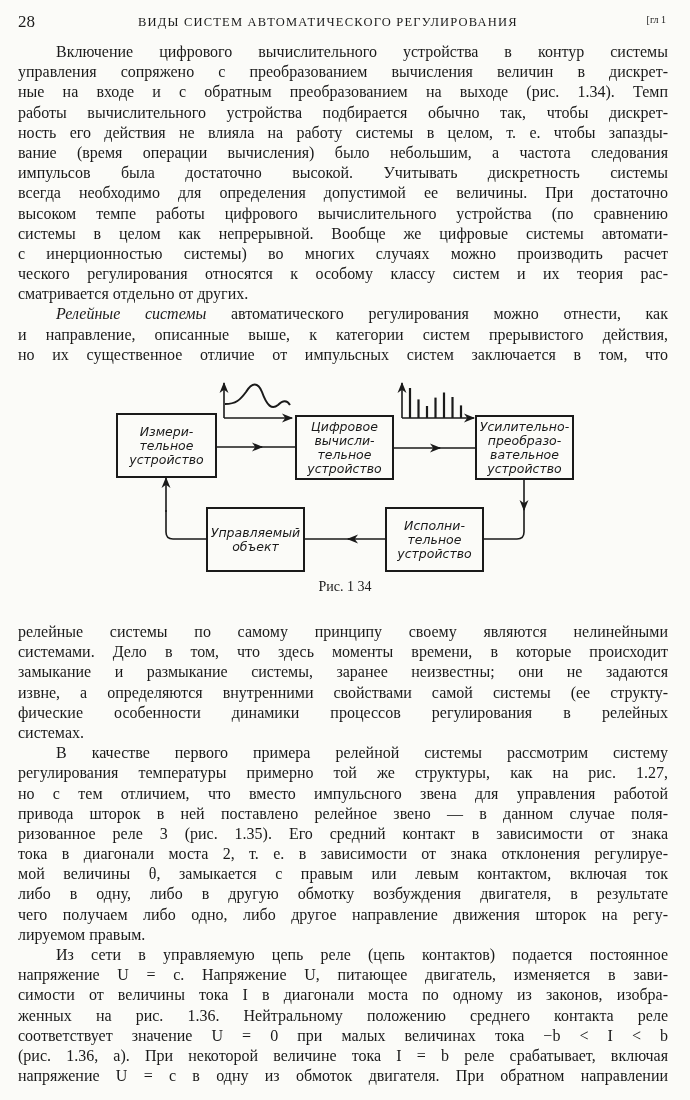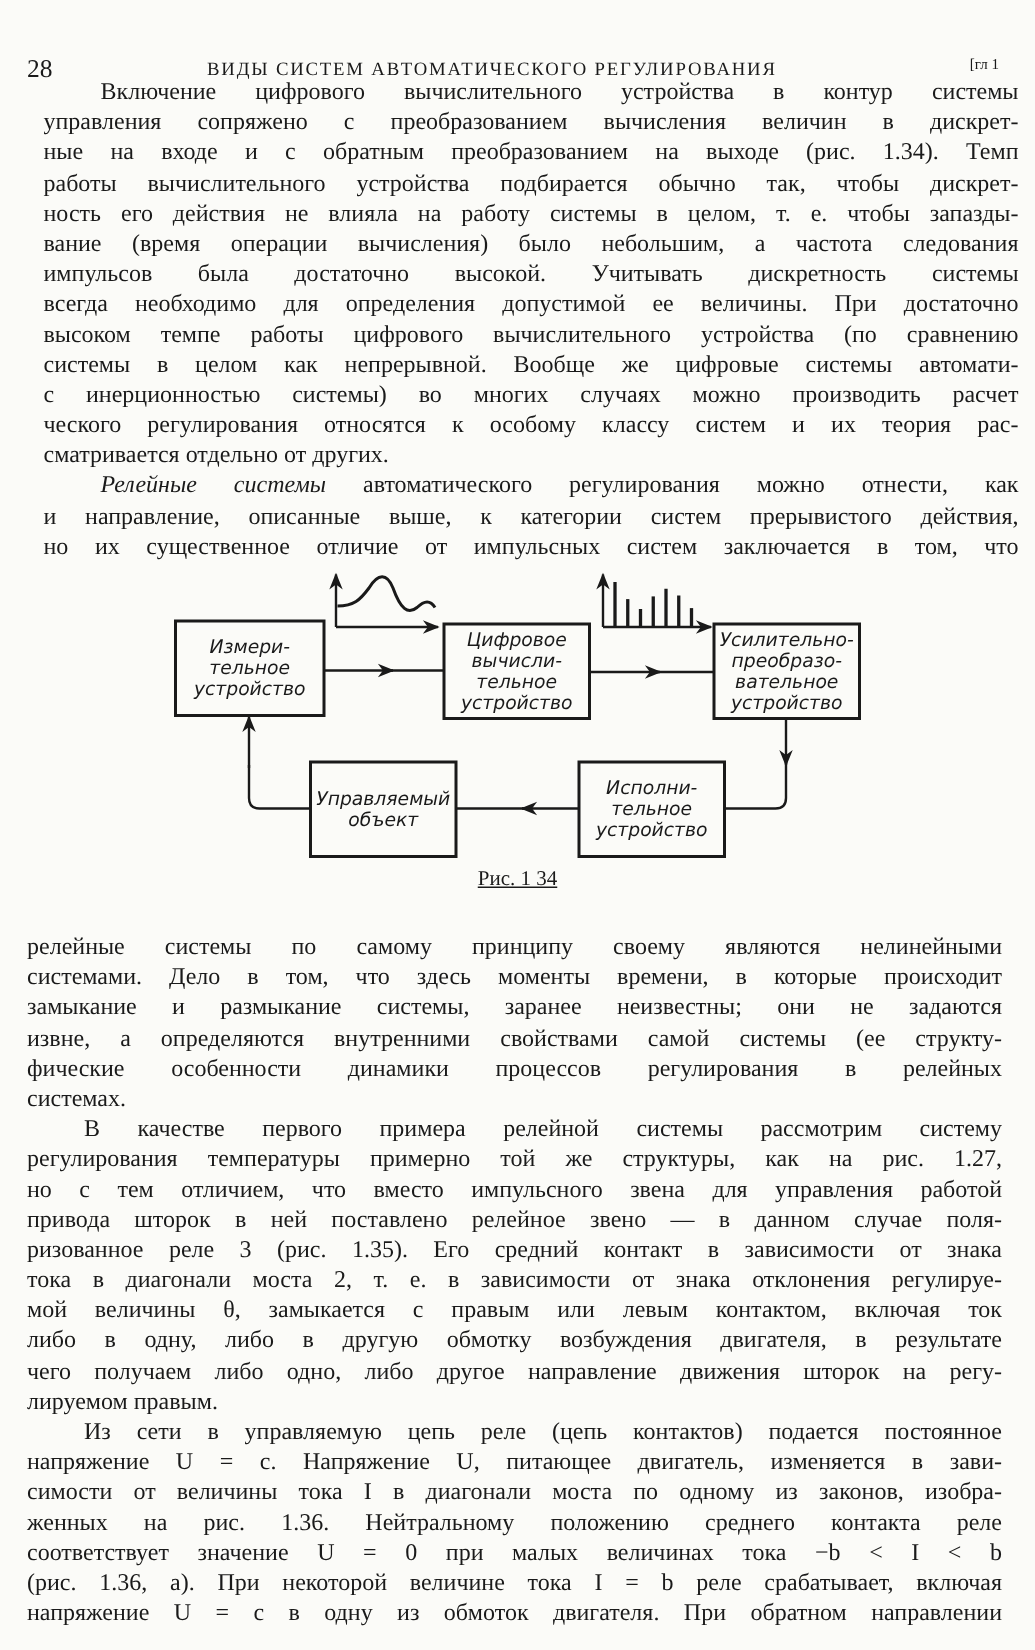--- a/index.html
+++ b/index.html
@@ -1,32 +1,32 @@
 <!DOCTYPE html>
 <html><head>
 <meta charset="utf-8">
 <style>
   html, body { margin: 0; padding: 0; background: #fbfbf8; }
   body { width: 690px; height: 1100px; position: relative; overflow: hidden; color: #1a1a1a;
          font-family: "Liberation Serif", "DejaVu Serif", serif; }
-  .header { position: absolute; top: 36px; left: 18px; right: 18px; height: 20px; font-size: 17px; }
+  .header { position: absolute; top: 12px; left: 18px; right: 18px; height: 20px; font-size: 17px; }
   .pnum { position: absolute; left: 0; top: 0; }
   .rtitle { position: absolute; left: 120px; top: 3px; font-size: 12.5px; letter-spacing: 1.2px; }
   .chap { position: absolute; right: 6px; top: 2px; font-size: 10px; }
   .txt { position: absolute; left: 18px; width: 650px; font-size: 16px; line-height: 20.2px; text-align: justify; }
   .line { display: block; white-space: nowrap; text-align-last: justify; text-align: justify; height: 20.2px; }
   .line.last { text-align-last: left; }
   .line.indent { padding-left: 38px; }
-  .b1 { top: 52px; margin-left: 11px; }
+  .b1 { top: 42px; }
   .b2 { top: 622px; }
   i.it { font-style: italic; }
   .fig { position: absolute; left: 0; top: 370px; width: 550px; height: 240px; }
   .fig svg { position: absolute; left: 0; top: 0; }
   .blabel { font-family: "DejaVu Sans", sans-serif; font-style: italic; font-size: 12.5px; fill: #1a1a1a; }
-  .caption { position: absolute; left: 0; width: 690px; top: 579px; text-align: center; font-size: 14px; text-decoration: underline; }
+  .caption { position: absolute; left: 0; width: 690px; top: 579px; text-align: center; font-size: 14px; }
 </style>
 </head>
 <body>
 
 <div class="header">
   <span class="pnum">28</span>
   <span class="rtitle">ВИДЫ СИСТЕМ АВТОМАТИЧЕСКОГО РЕГУЛИРОВАНИЯ</span>
   <span class="chap">[гл  1</span>
 </div>
 

